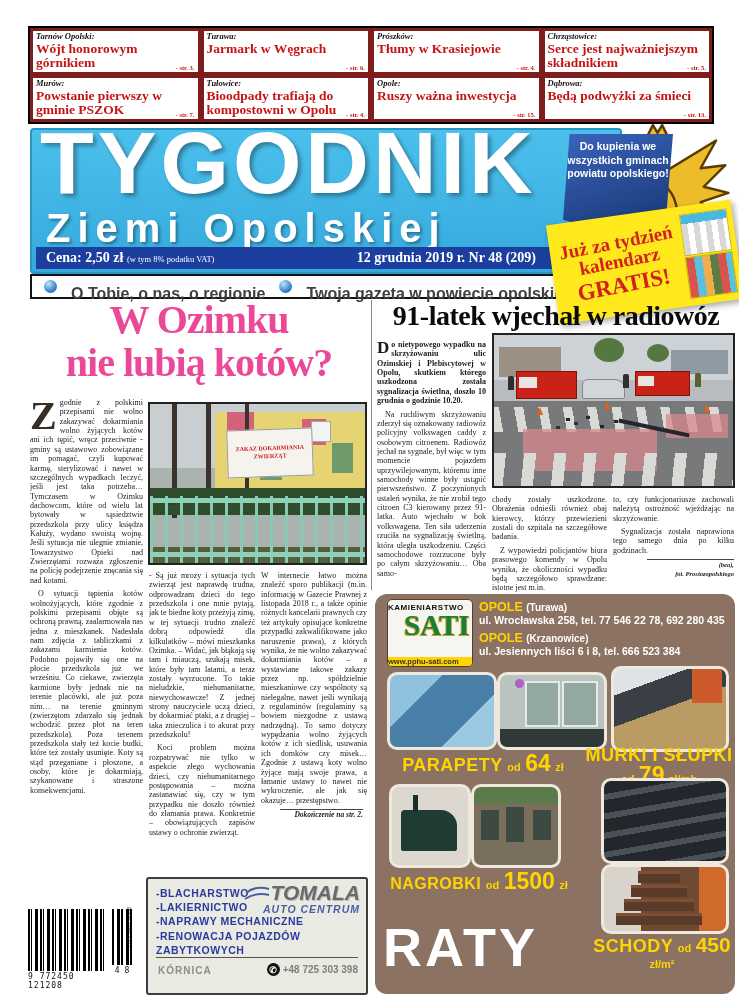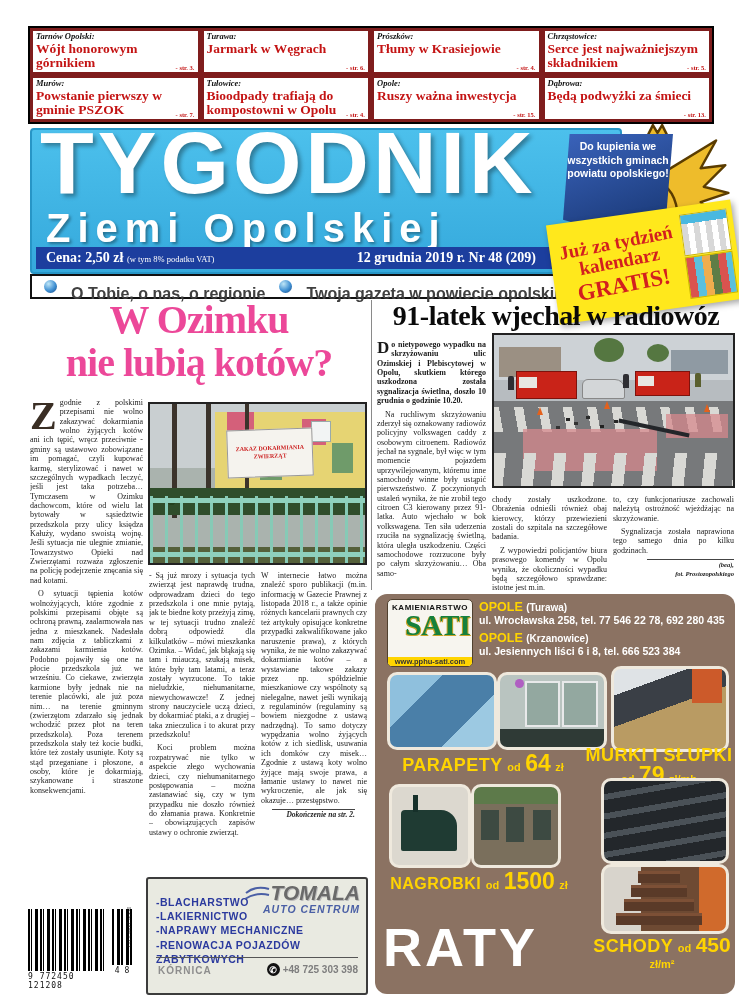--- a/index.html
+++ b/index.html
@@ -69,21 +69,21 @@
             font-weight:bold;font-size:28px;color:#0a0a0a;letter-spacing:-0.5px;white-space:nowrap;}
   #vrule{position:absolute;left:371px;top:300px;width:1px;height:290px;background:#8a8a8a;}
 
   
   .news{font-size:8px;line-height:1.17;text-align:justify;color:#1a1a1a;overflow:hidden;}
   .news p{margin:0 0 4px 0;text-indent:8px;}
   .news p.nf{text-indent:0;}
   .dropZ{float:left;font-weight:bold;font-size:40px;line-height:.8;padding:2px 3px 0 0;color:#3a2e24;}
   .dropD{float:left;font-weight:bold;font-size:17px;line-height:.9;padding:0 2px 0 0;}
   .lead{font-weight:bold;}
-  .contnote{border-top:1px solid #444;width:78%;margin:2px 12px 0 auto;padding-top:1px;
+  .contnote{border-top:1px solid #444;width:78%;margin:2px 4px 0 auto;padding-top:1px;
             text-align:right;font-weight:bold;font-style:italic;font-size:7.5px;}
   .byline{border-top:1px solid #444;width:72%;margin:4px 0 0 auto;padding-top:1px;
           text-align:right;font-weight:bold;font-style:italic;font-size:6.5px;line-height:1.3;}
 
   #col-l1{position:absolute;left:30px;top:398px;width:113px;height:505px;}
   #col-l2{position:absolute;left:149px;top:571px;width:106px;height:300px;}
   #col-l3{position:absolute;left:261px;top:571px;width:106px;height:300px;}
   #col-r1{position:absolute;left:377px;top:340px;width:109px;height:252px;}
   #col-r2{position:absolute;left:492px;top:495px;width:115px;height:100px;}
   #col-r3{position:absolute;left:613px;top:495px;width:121px;height:100px;}
@@ -134,40 +134,40 @@
           background:repeating-linear-gradient(90deg,#000 0 2px,#fff 2px 5px,#000 5px 8px,#fff 8px 9px);}
   .bc-num{position:absolute;left:0;top:67px;width:78px;font-family:"DejaVu Sans Mono",monospace;
           font-size:8px;letter-spacing:1px;background:#fff;}
   .bc-num2{position:absolute;left:84px;top:61px;width:20px;text-align:center;
            font-family:"DejaVu Sans Mono",monospace;font-size:8px;}
   .bc-issn{position:absolute;left:104px;top:2px;font-size:6px;transform:rotate(90deg);
            transform-origin:0 0;white-space:nowrap;}
 
   
   #tomala{position:absolute;left:146px;top:877px;width:222px;height:118px;background:#e9eae1;
-          border:2px solid #3c3c3c;border-radius:3px;padding:16px 8px;box-sizing:border-box;
+          border:2px solid #3c3c3c;border-radius:3px;padding:7px 8px;box-sizing:border-box;
           font-family:"Liberation Sans",sans-serif;}
   .tm-item{color:#2b3a9e;font-weight:bold;font-size:10.5px;line-height:1.35;letter-spacing:.5px;}
   #tm-logo{position:absolute;right:6px;top:5px;width:110px;text-align:right;}
   #tm-swoosh{position:absolute;right:96px;top:6px;}
   #tm-name{font-style:italic;font-weight:bold;font-size:21px;color:#6a6a6a;line-height:.9;
            text-shadow:1px 1px 0 #bbb;}
   #tm-sub{font-style:italic;font-weight:bold;font-size:10.5px;color:#4a5fa5;letter-spacing:1px;}
   #tm-rule{position:absolute;left:8px;right:8px;top:78px;height:1px;background:#555;}
   #tm-city{position:absolute;left:10px;top:86px;color:#8d8d8d;font-weight:bold;font-size:10px;letter-spacing:1px;}
   #tm-phone{position:absolute;right:8px;top:84px;color:#7e7e7e;font-weight:bold;font-size:10px;
             display:flex;align-items:center;gap:3px;}
   .ph-ic{display:inline-flex;align-items:center;justify-content:center;width:13px;height:13px;
          border-radius:50%;background:#111;color:#fff;font-size:9px;}
 
   
   #sati{position:absolute;left:375px;top:594px;width:360px;height:400px;background:#8b7262;
         border-radius:12px;font-family:"Liberation Sans",sans-serif;overflow:hidden;}
   #st-logo{position:absolute;left:12px;top:5px;width:84px;height:66px;background:#f7f5ef;
-           border-radius:5px;text-align:center;overflow:hidden;border:1px solid #50402f;}
+           border-radius:5px;overflow:hidden;border:1px solid #50402f;}
   #st-kam{font-size:8px;font-weight:bold;color:#111;letter-spacing:.5px;margin-top:3px;}
   #st-name{font-family:"Liberation Serif",serif;font-weight:bold;font-size:29px;line-height:.95;color:#15803d;
            text-shadow:1px 1px 0 #c9a227,-1px 1px 0 #c9a227;margin-left:16px;}
   #st-web{position:absolute;left:0;right:0;bottom:0;background:#ffd400;color:#333;
           font-weight:bold;font-size:7.5px;padding:0 0;}
   .st-city{color:#ffd400;font-weight:bold;font-size:12.5px;line-height:1.15;}
   .st-city small{color:#fff;font-size:10px;}
   .st-addr{color:#fff;font-weight:bold;font-size:10.5px;line-height:1.25;margin-bottom:3px;}
   #st-addrs{position:absolute;left:104px;top:6px;width:250px;}
   .st-ph{position:absolute;border:3px solid #efe9dd;border-radius:10px;overflow:hidden;}

